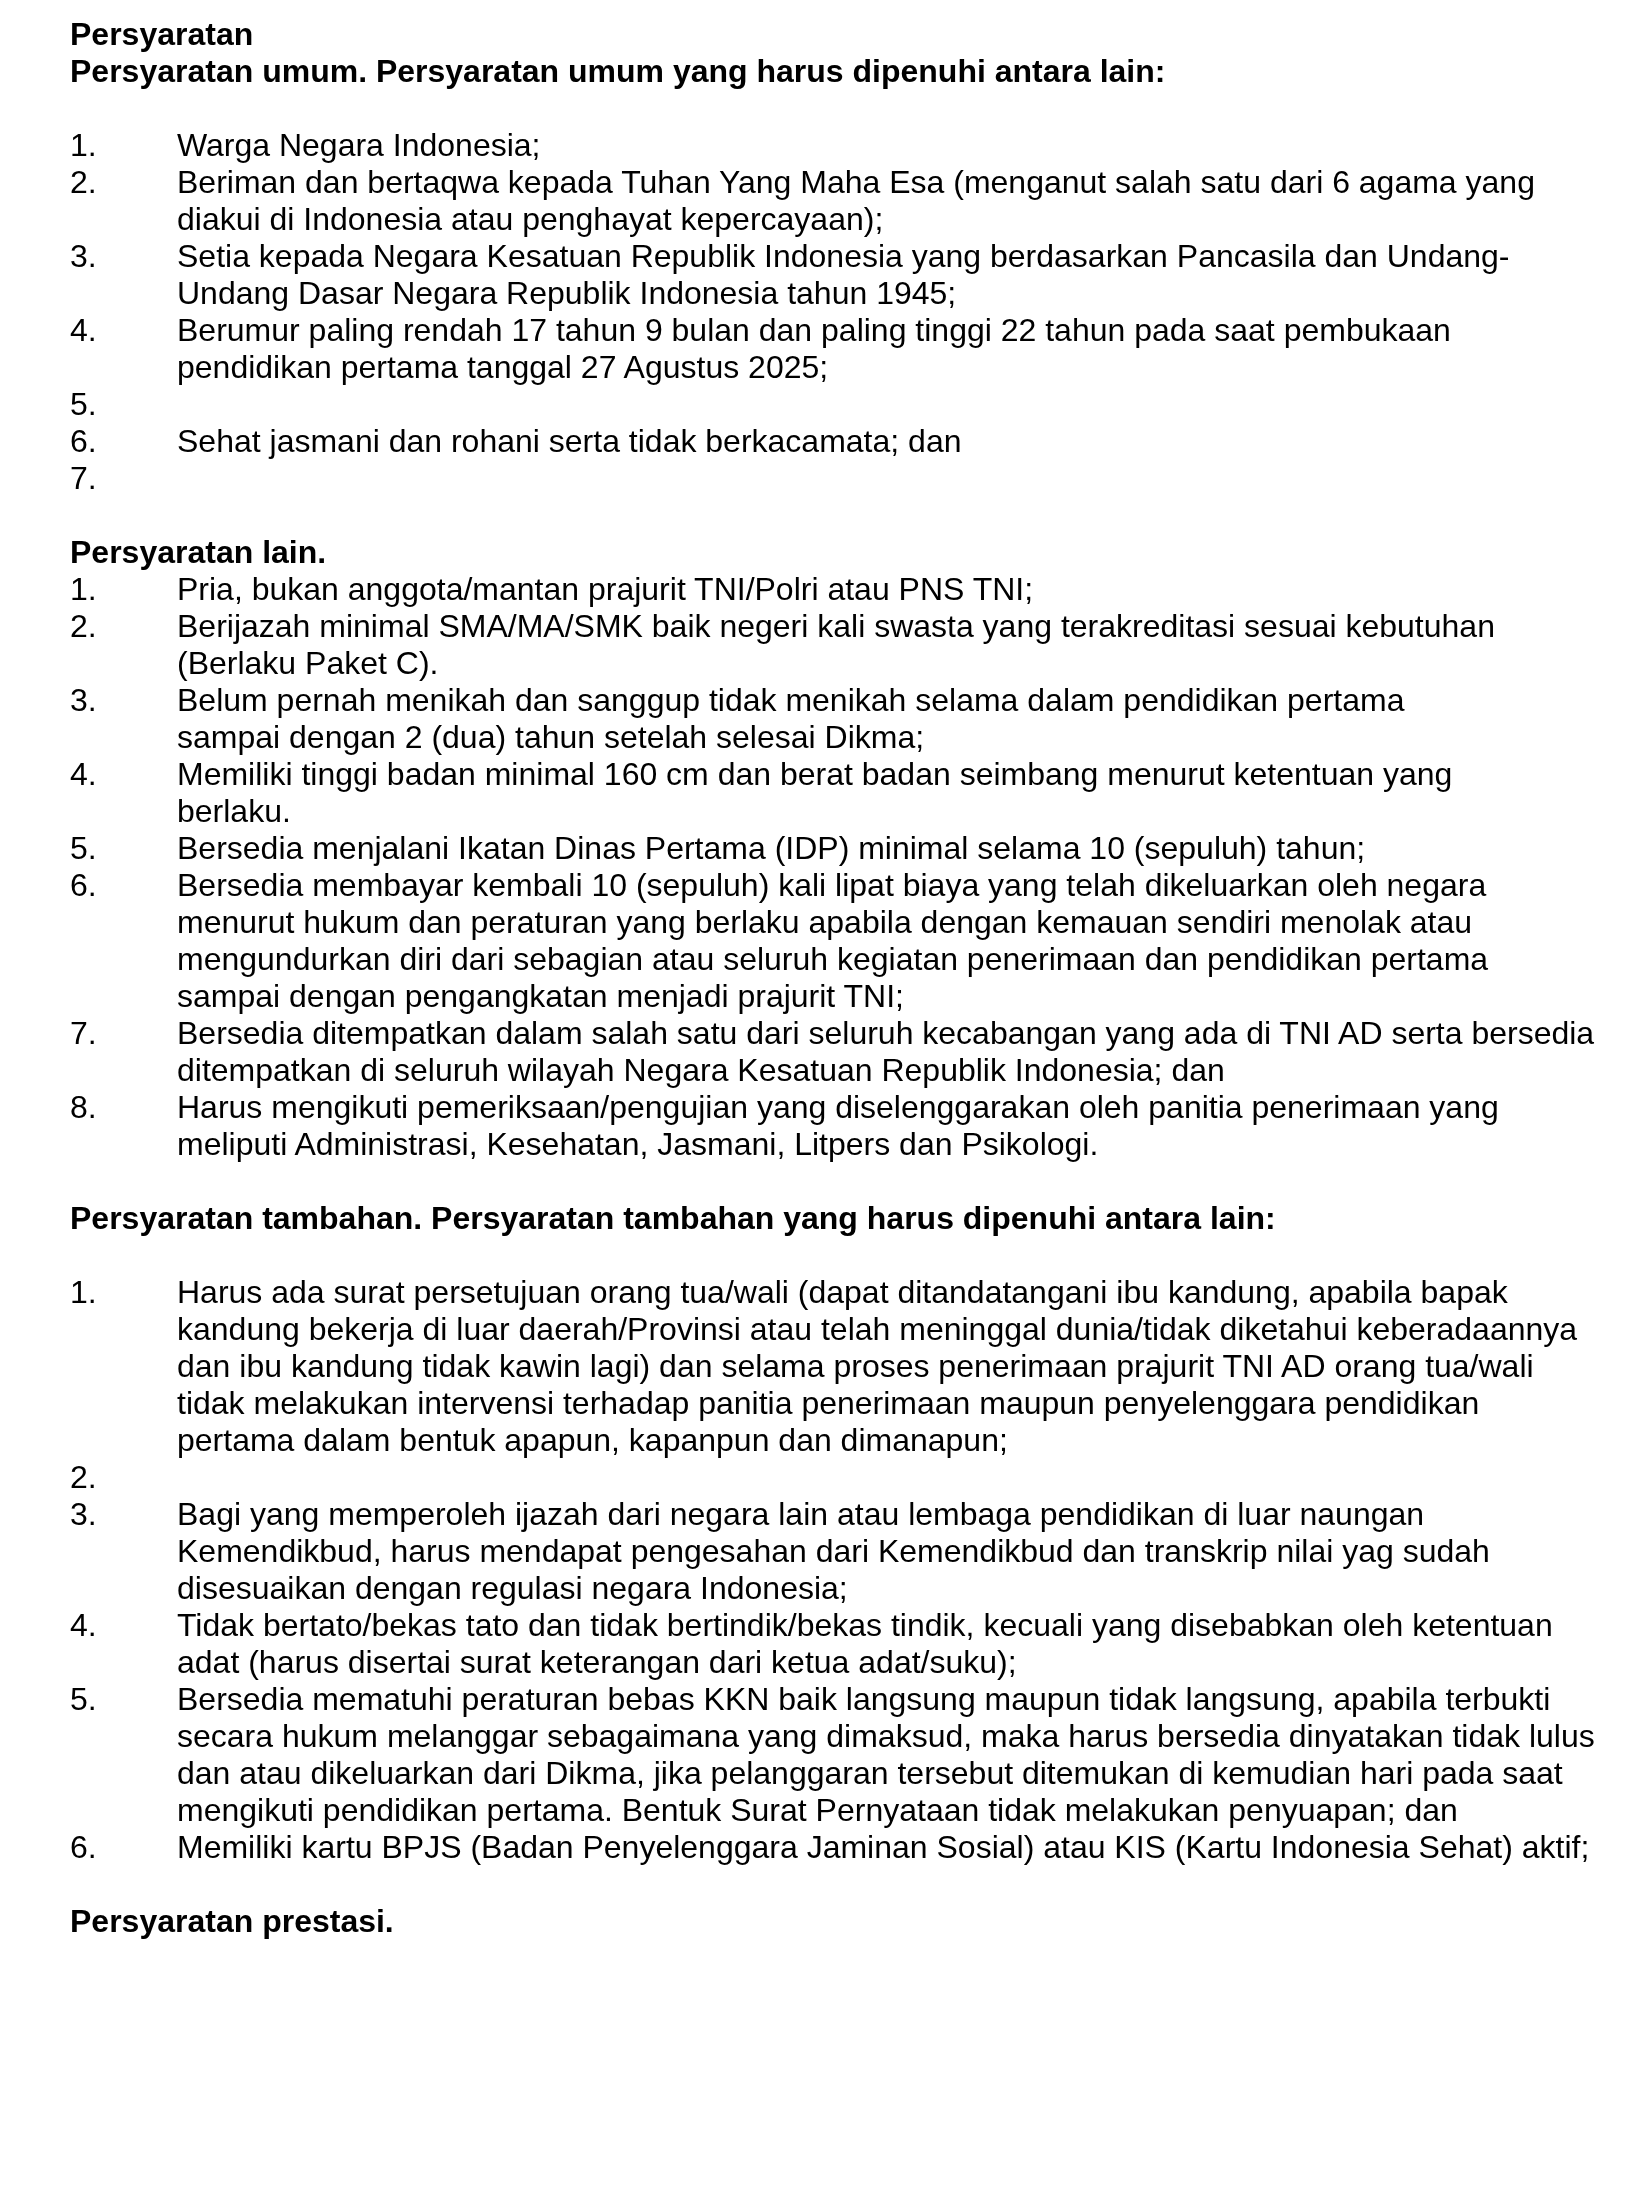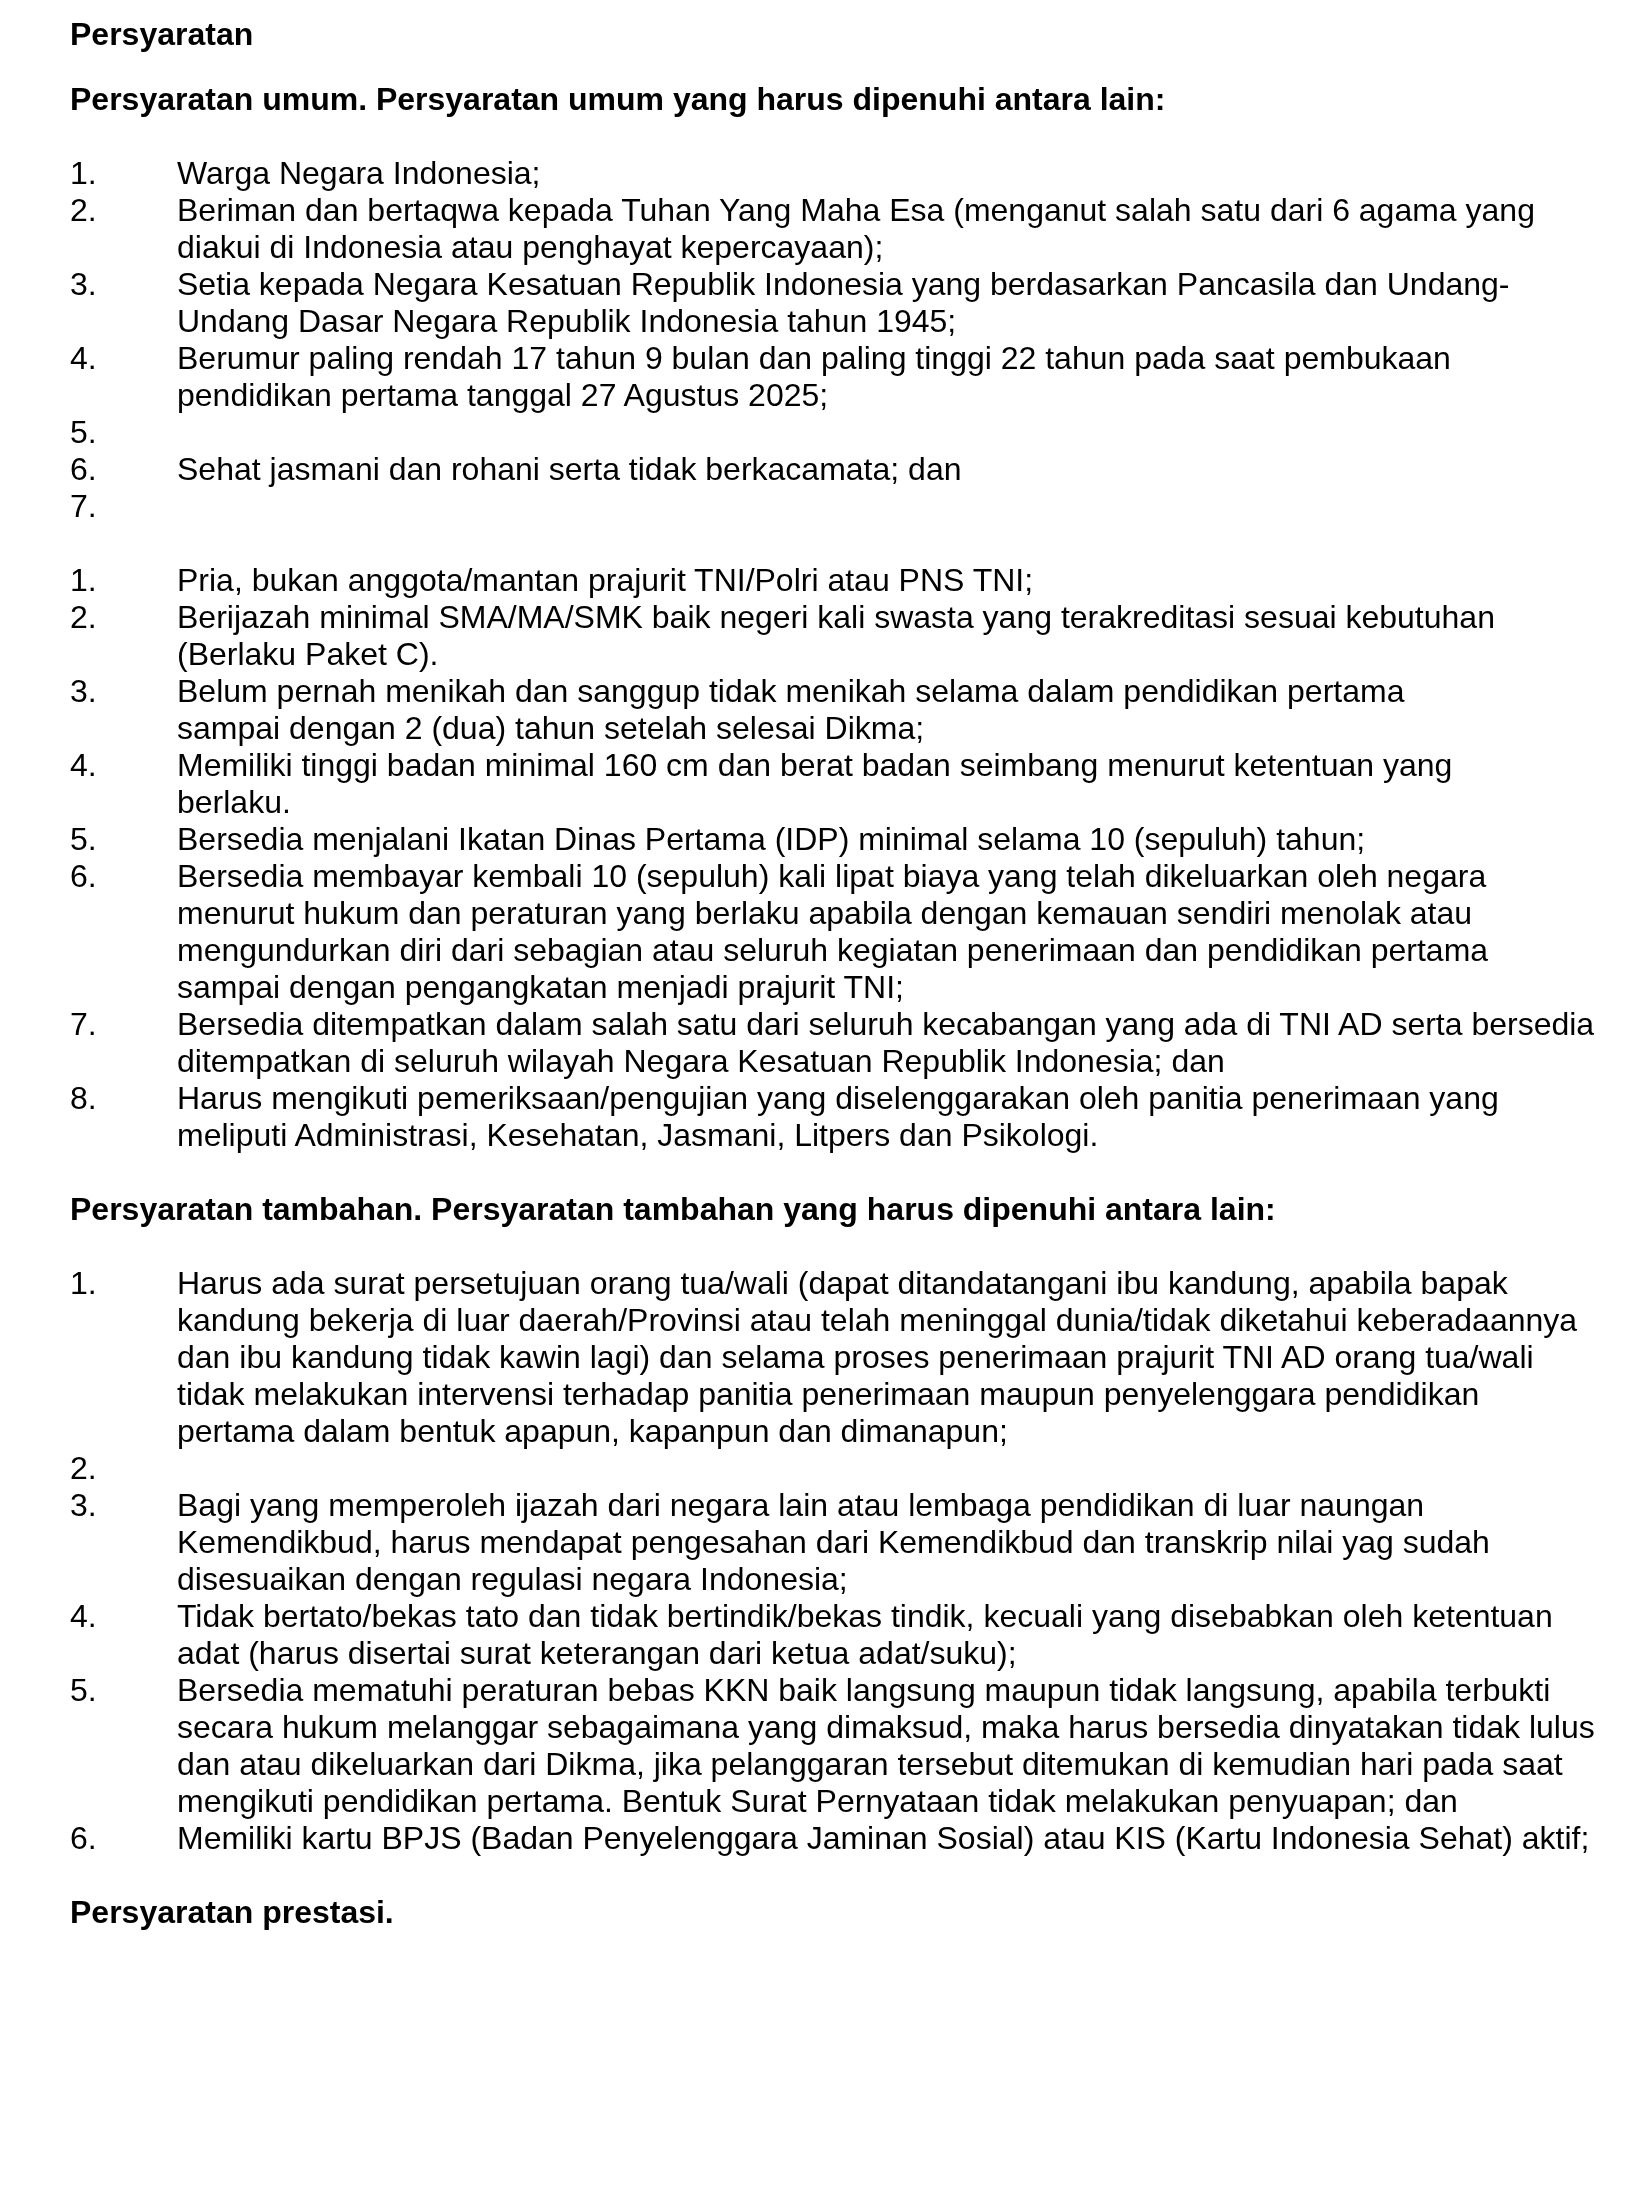--- a/index.html
+++ b/index.html
@@ -24,21 +24,20 @@
     font-weight: bold;
     white-space: pre-wrap;
   }
   .section { }
   .section + .section {
     margin-top: 37px; 
   }
   .heading {
     font-weight: bold;
     white-space: pre-wrap;
-    margin-top: 28px;
   }
   .heading.gap-below {
     margin-bottom: 37px; 
   }
   .item {
     display: flex;
     align-items: flex-start;
   }
   .num {
     flex: 0 0 107px;
@@ -86,20 +85,21 @@
         </div>
         <div class="item">
           <div class="num">6.</div>
           <div class="txt">Sehat jasmani dan rohani serta tidak berkacamata; dan</div>
         </div>
         <div class="item">
           <div class="num">7.</div>
         </div>
       </section>
       <section class="section">
+        <div class="heading">Persyaratan lain.</div>
         <div class="item">
           <div class="num">1.</div>
           <div class="txt">Pria, bukan anggota/mantan prajurit TNI/Polri atau PNS TNI;</div>
         </div>
         <div class="item">
           <div class="num">2.</div>
           <div class="txt">Berijazah minimal SMA/MA/SMK baik negeri kali swasta yang terakreditasi sesuai kebutuhan
 (Berlaku Paket C).</div>
         </div>
         <div class="item">

